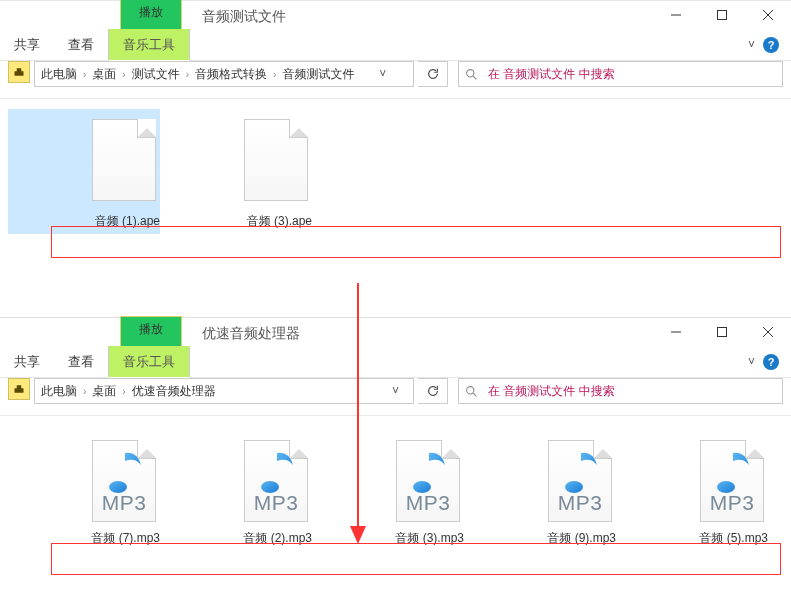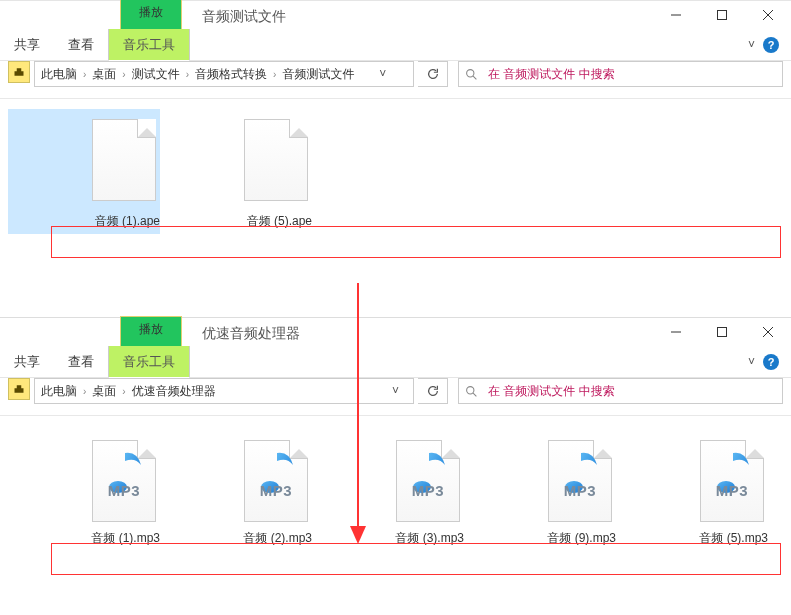--- a/index.html
+++ b/index.html
@@ -37,21 +37,21 @@
 .file-item.selected { background: #cce8ff; }
 .file-icon-blank { width: 72px; height: 90px; position: relative; margin-bottom: 8px; }
 .page { width: 64px; height: 82px; background: linear-gradient(#fff,#f6f6f6); border: 1px solid #ccc; position: absolute; left: 4px; top: 4px; }
 .page::before { content:""; position:absolute; right:-1px; top:-1px; width:18px; height:18px; background: linear-gradient(135deg,#fff 48%,#ddd 52%); border-left:1px solid #ccc; border-bottom:1px solid #ccc; }
 .page::after { content:""; position:absolute; right:-1px; top:-1px; width:18px; height:18px; background:#fff; clip-path: polygon(100% 0,100% 100%,0 0); }
 .file-icon-mp3 { width: 72px; height: 90px; position: relative; margin-bottom: 8px; display:flex; align-items:flex-end; justify-content:center;}
 .mp3page { width: 64px; height: 82px; background: linear-gradient(#fff,#f6f6f6); border: 1px solid #ccc; position: relative; }
 .mp3page::before { content:""; position:absolute; right:-1px; top:-1px; width:18px; height:18px; background: linear-gradient(135deg,#fff 48%,#ddd 52%); border-left:1px solid #ccc; border-bottom:1px solid #ccc; }
 .mp3page::after { content:""; position:absolute; right:-1px; top:-1px; width:18px; height:18px; background:#fff; clip-path: polygon(100% 0,100% 100%,0 0); }
 .note { position:absolute; left:12px; top:6px; width:40px; height:48px; }
-.mp3label { position:absolute; bottom:22px; left:0; right:0; text-align:center; font-size:15px; font-weight:bold; color:#7a8a9a; letter-spacing:0.5px;}
+.mp3label { position:absolute; bottom:6px; left:0; right:0; text-align:center; font-size:21px; font-weight:normal; color:#7a8a9a; letter-spacing:0.5px;}
 .file-name { font-size: 12px; color: #333; text-align: center; }
 .red-box { position: absolute; border: 1px solid #f33; pointer-events: none; }
 .red-box.top { left: 51px; top: 127px; width: 730px; height: 32px; }
 .red-box.bot { left: 51px; top: 127px; width: 730px; height: 32px; }
 .arrow-svg { position: absolute; left: 348px; top: 283px; width: 20px; height: 261px; pointer-events: none; z-index: 10; }
 .scroll-top { position:absolute; left:4px; bottom:-22px; width:16px; height:16px; border:1px solid #ccc; display:flex; align-items:center; justify-content:center; font-size:10px; color:#666; background:#f5f5f5;}
 </style>
 </head>
 <body>
 
@@ -125,21 +125,21 @@
       <div class="file-item selected">
         <div class="file-icon-blank">
             <div class="page"></div>
           </div>
         <div class="file-name">音频 (1).ape</div>
       </div>
       <div class="file-item">
         <div class="file-icon-blank">
             <div class="page"></div>
           </div>
-        <div class="file-name">音频 (5).ape</div>
+        <div class="file-name">音频 (3).ape</div>
       </div>
     </div>
     <div class="red-box top"></div>
   </div>
 </div>
 
 <div class="window" style="margin-top:18px; border-top:1px solid #ddd;">
   <div class="titlebar">
     <div class="play-tab">播放</div>
     <div class="title-text">优速音频处理器</div>
@@ -212,21 +212,21 @@
                     <stop offset="0" stop-color="#5ab6f2"></stop>
                     <stop offset="1" stop-color="#1a7bd6"></stop>
                   </linearGradient>
                 </defs>
                 <ellipse cx="13" cy="40" rx="9" ry="6" fill="url(#g1)"></ellipse>
                 <path d="M20 40 V6 Q32 4 36 18 Q30 10 20 14" fill="url(#g1)"></path>
               </svg>
               <div class="mp3label">MP3</div>
             </div>
           </div>
-        <div class="file-name">音频 (1).mp3</div>
+        <div class="file-name">音频 (7).mp3</div>
       </div>
       <div class="file-item">
         <div class="file-icon-mp3">
             <div class="mp3page">
               <svg class="note" viewBox="0 0 40 48">
                 <ellipse cx="13" cy="40" rx="9" ry="6" fill="url(#g1)"></ellipse>
                 <path d="M20 40 V6 Q32 4 36 18 Q30 10 20 14" fill="url(#g1)"></path>
               </svg>
               <div class="mp3label">MP3</div>
             </div>

